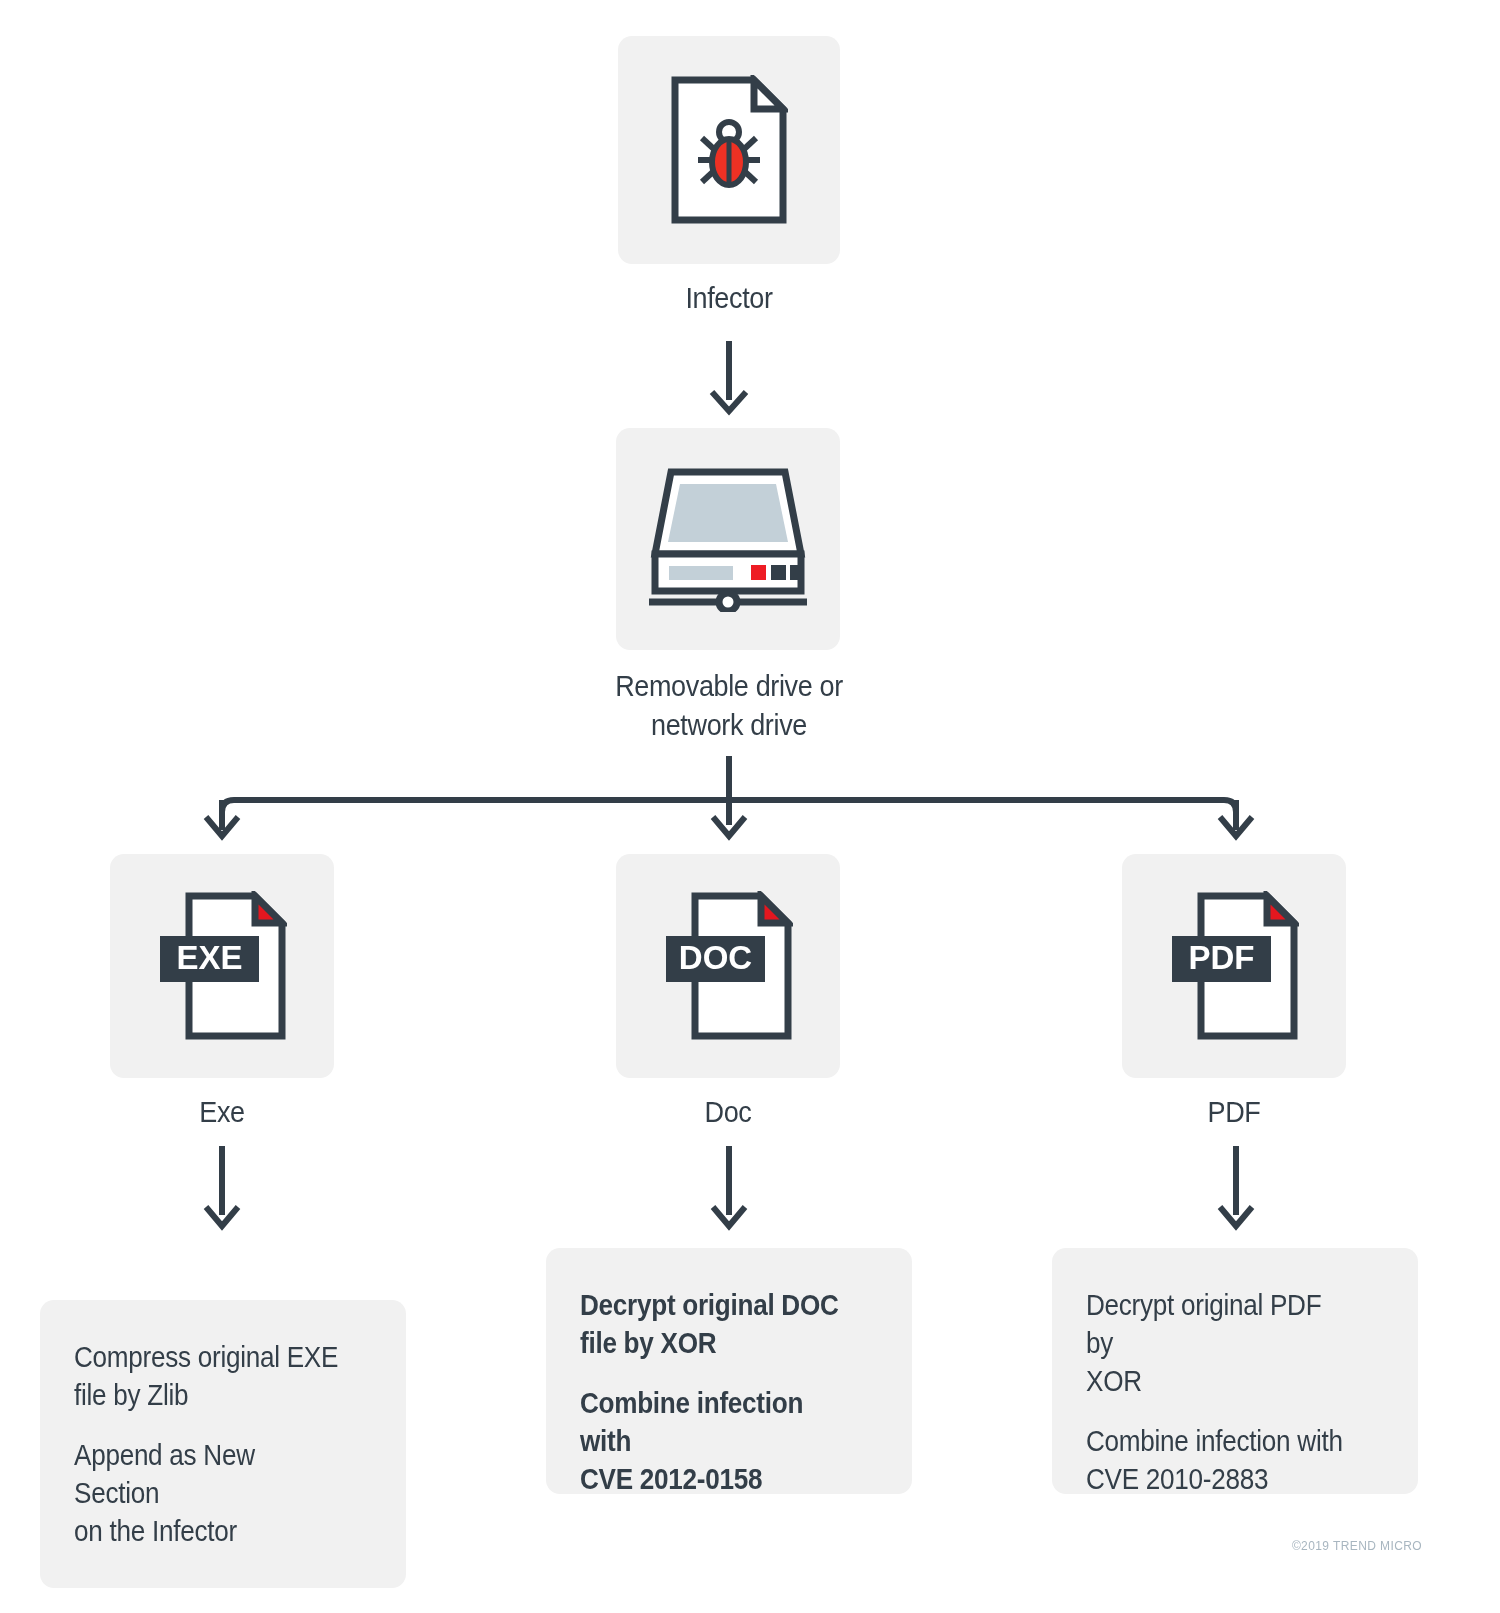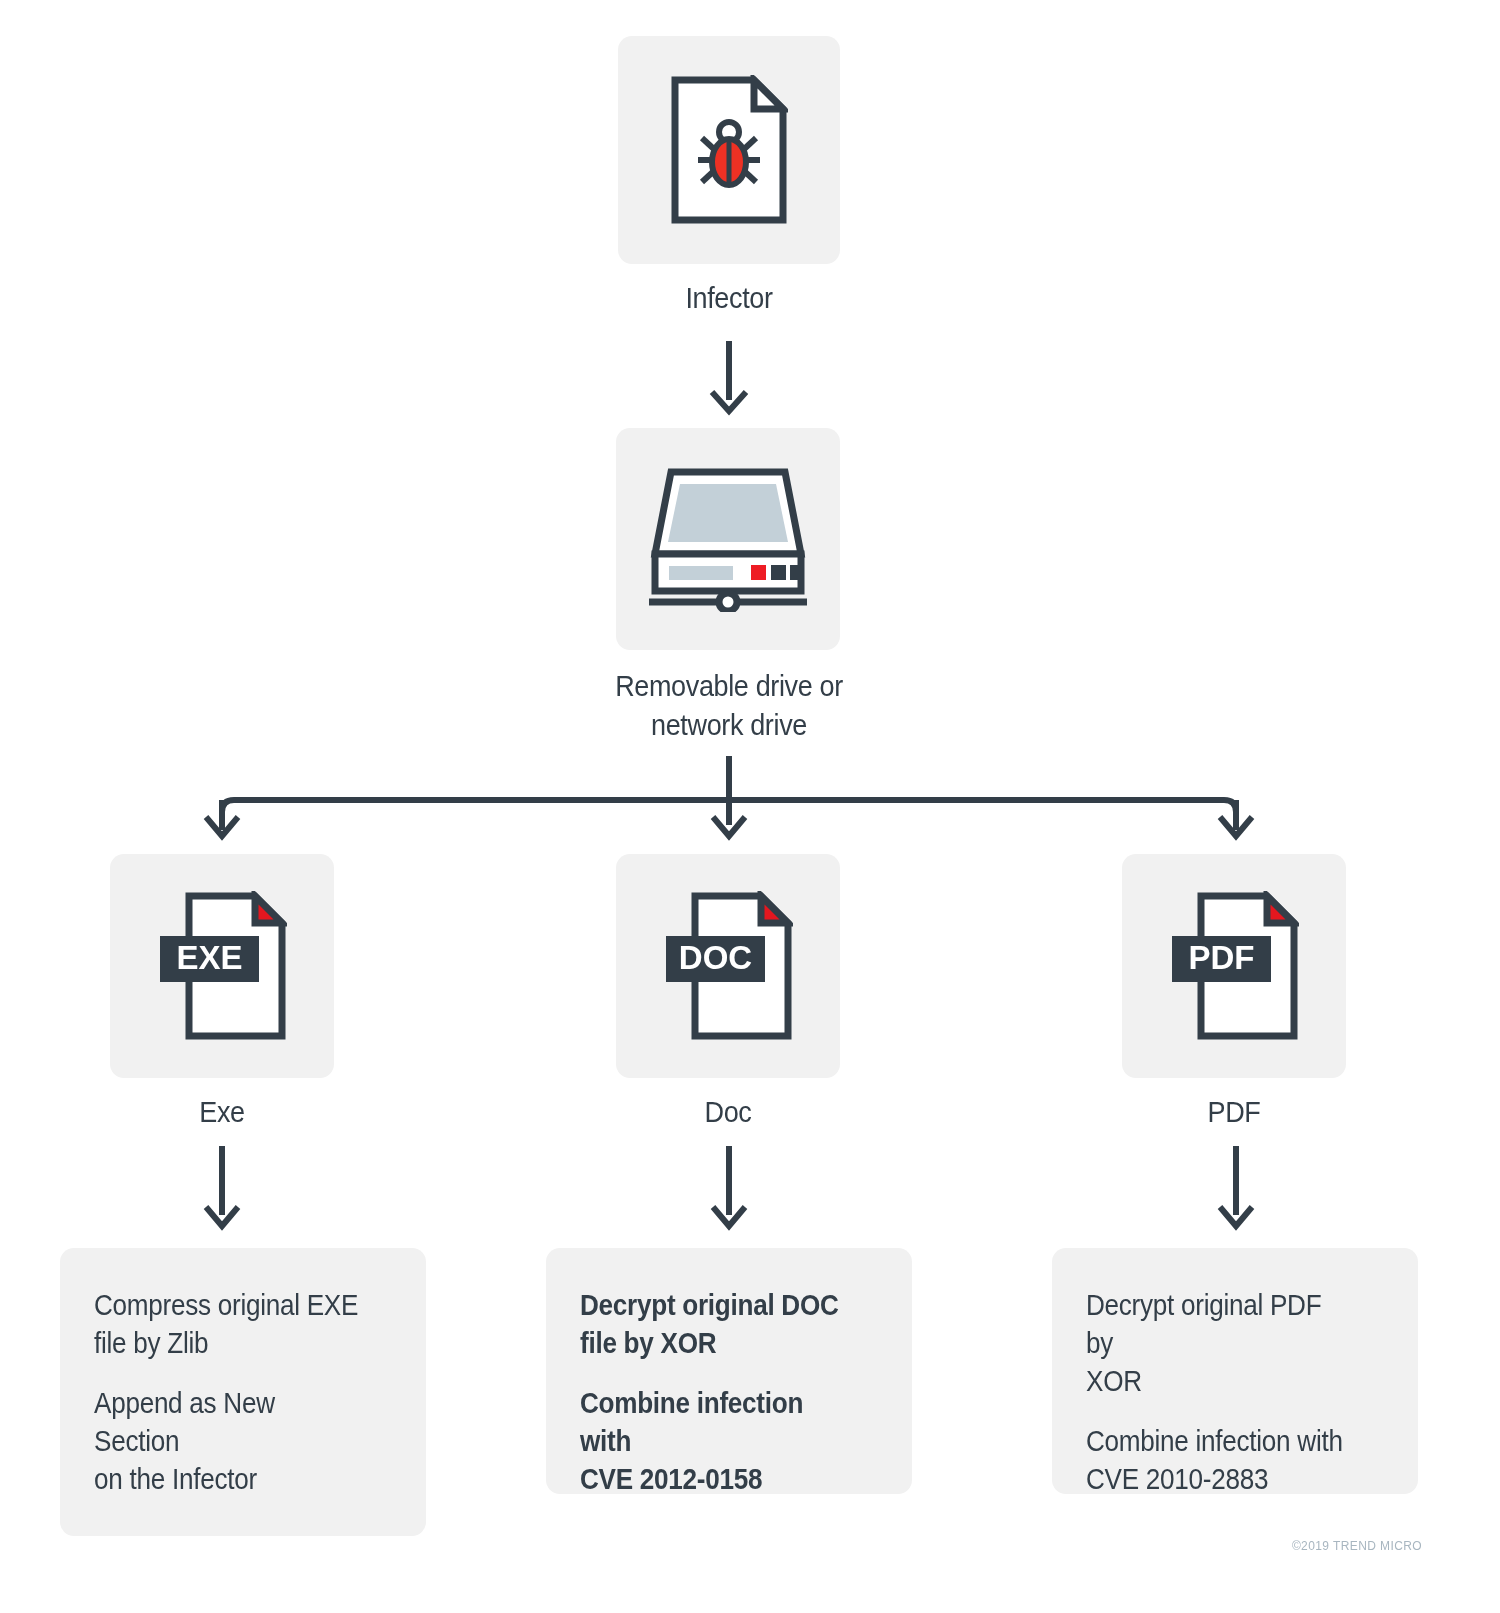--- a/index.html
+++ b/index.html
@@ -57,21 +57,21 @@
   #cap-pdf      { left: 1034px;top: 1092px; width: 400px; }
 
   
   .panel {
     position: absolute;
     background: #f1f1f1;
     border-radius: 14px;
     box-sizing: border-box;
     padding: 38px 34px 30px 34px;
   }
-  #panel-exe { left:  40px; top: 1248px; width: 366px; height: 288px; margin-left: 20px; }
+  #panel-exe { left:  40px; top: 1300px; width: 366px; height: 288px; }
   #panel-doc { left: 546px; top: 1248px; width: 366px; height: 246px; font-weight: bold; }
   #panel-pdf { left: 1052px;top: 1248px; width: 366px; height: 246px; }
   .panel p {
     margin: 0;
     font-family: "Liberation Sans", sans-serif;
     font-size: 29px;
     line-height: 38px;
     color: #333e48;
     letter-spacing: -0.3px;
     transform: scaleX(0.90);

